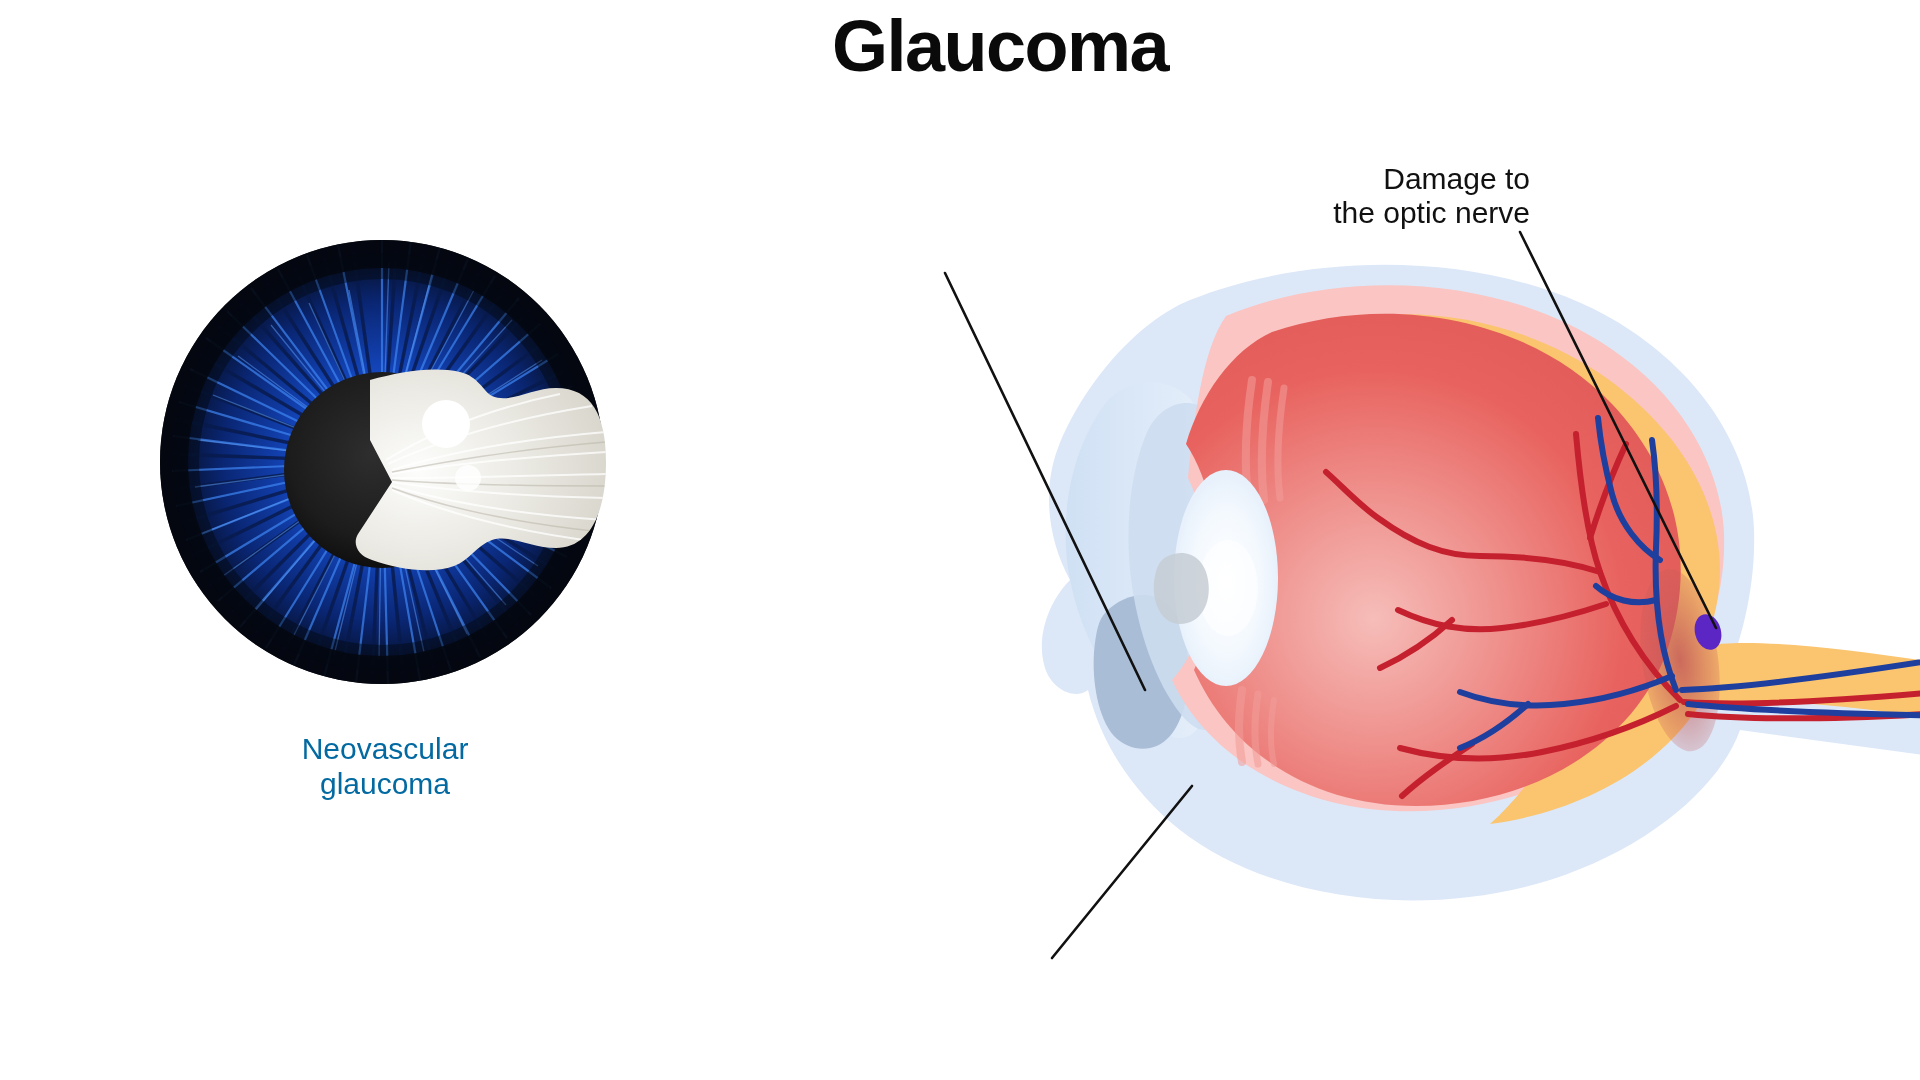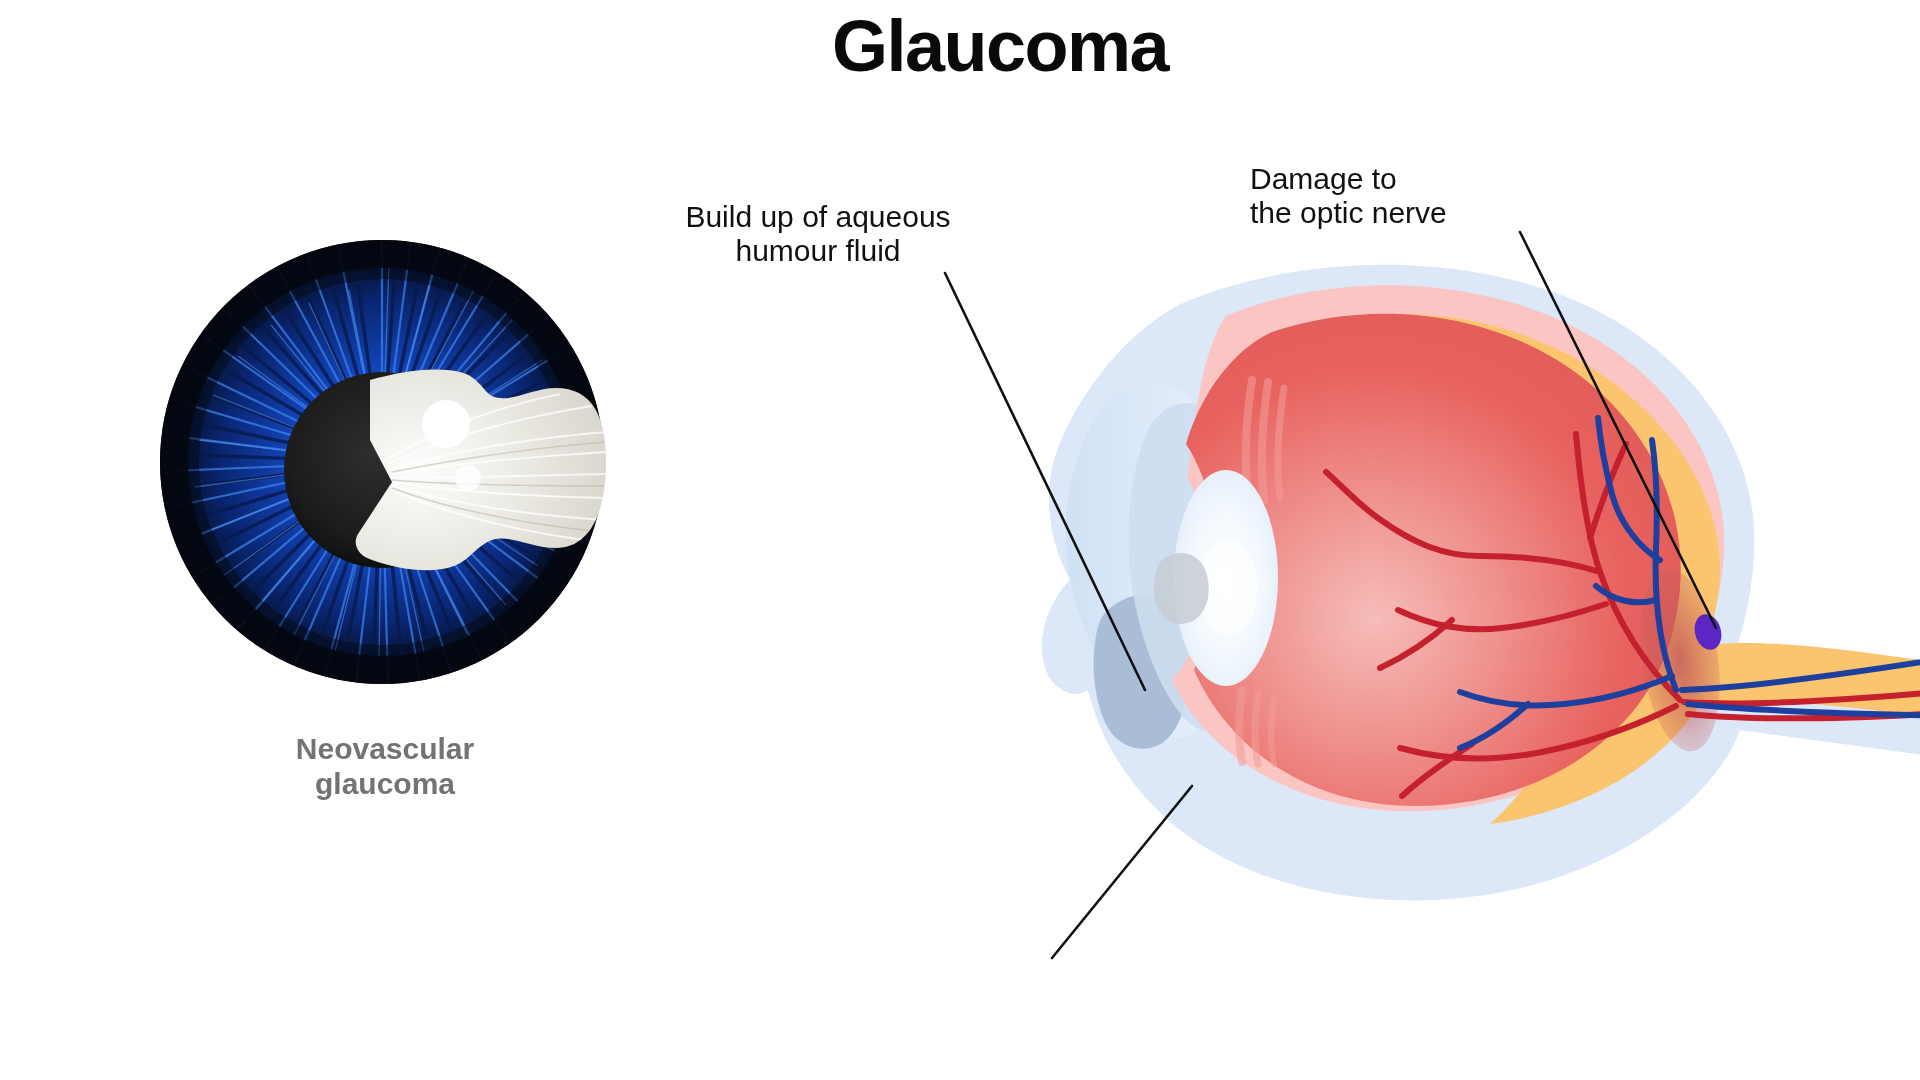--- a/index.html
+++ b/index.html
@@ -46,38 +46,38 @@
   #label-aqueous {
     left: 628px;
     top: 200px;
     width: 300px;
     text-align: center;
   }
   #label-optic {
     left: 1210px;
     top: 162px;
     width: 280px;
+    text-align: right;
   }
   #label-trabecular {
     left: 700px;
     top: 786px;
     width: 280px;
     text-align: center;
   }
   #caption-neovascular {
     position: absolute;
     left: 180px;
     top: 732px;
     width: 330px;
     text-align: center;
     font-size: 30px;
     line-height: 1.15;
-    color: #737373;
+    color: #0369a1;
     white-space: pre-line;
-    font-weight: bold;
   }
   svg.art {
     position: absolute;
     left: 0;
     top: 0;
     width: 1920px;
     height: 1080px;
     pointer-events: none;
   }
 </style>
@@ -365,22 +365,20 @@
       <ellipse cx="1668" cy="632" rx="13" ry="18" fill="#5b26c4" transform="rotate(-15 1668 632)"></ellipse>
     </g>
 
     <g stroke="#111111" stroke-width="2.6" fill="none" stroke-linecap="round">
       <line x1="905" y1="273" x2="1105" y2="690"></line>
       <line x1="1676" y1="628" x2="1480" y2="232"></line>
       <line x1="1152" y1="786" x2="1012" y2="958"></line>
     </g>
   </svg>
 
-  <div class="callout" id="label-aqueous">Build up of aqueous
-humour fluid</div>
 
   <div class="callout" id="label-optic">Damage to
 the optic nerve</div>
 
 
   <div id="caption-neovascular">Neovascular
 glaucoma</div>
 
 </div>
 

